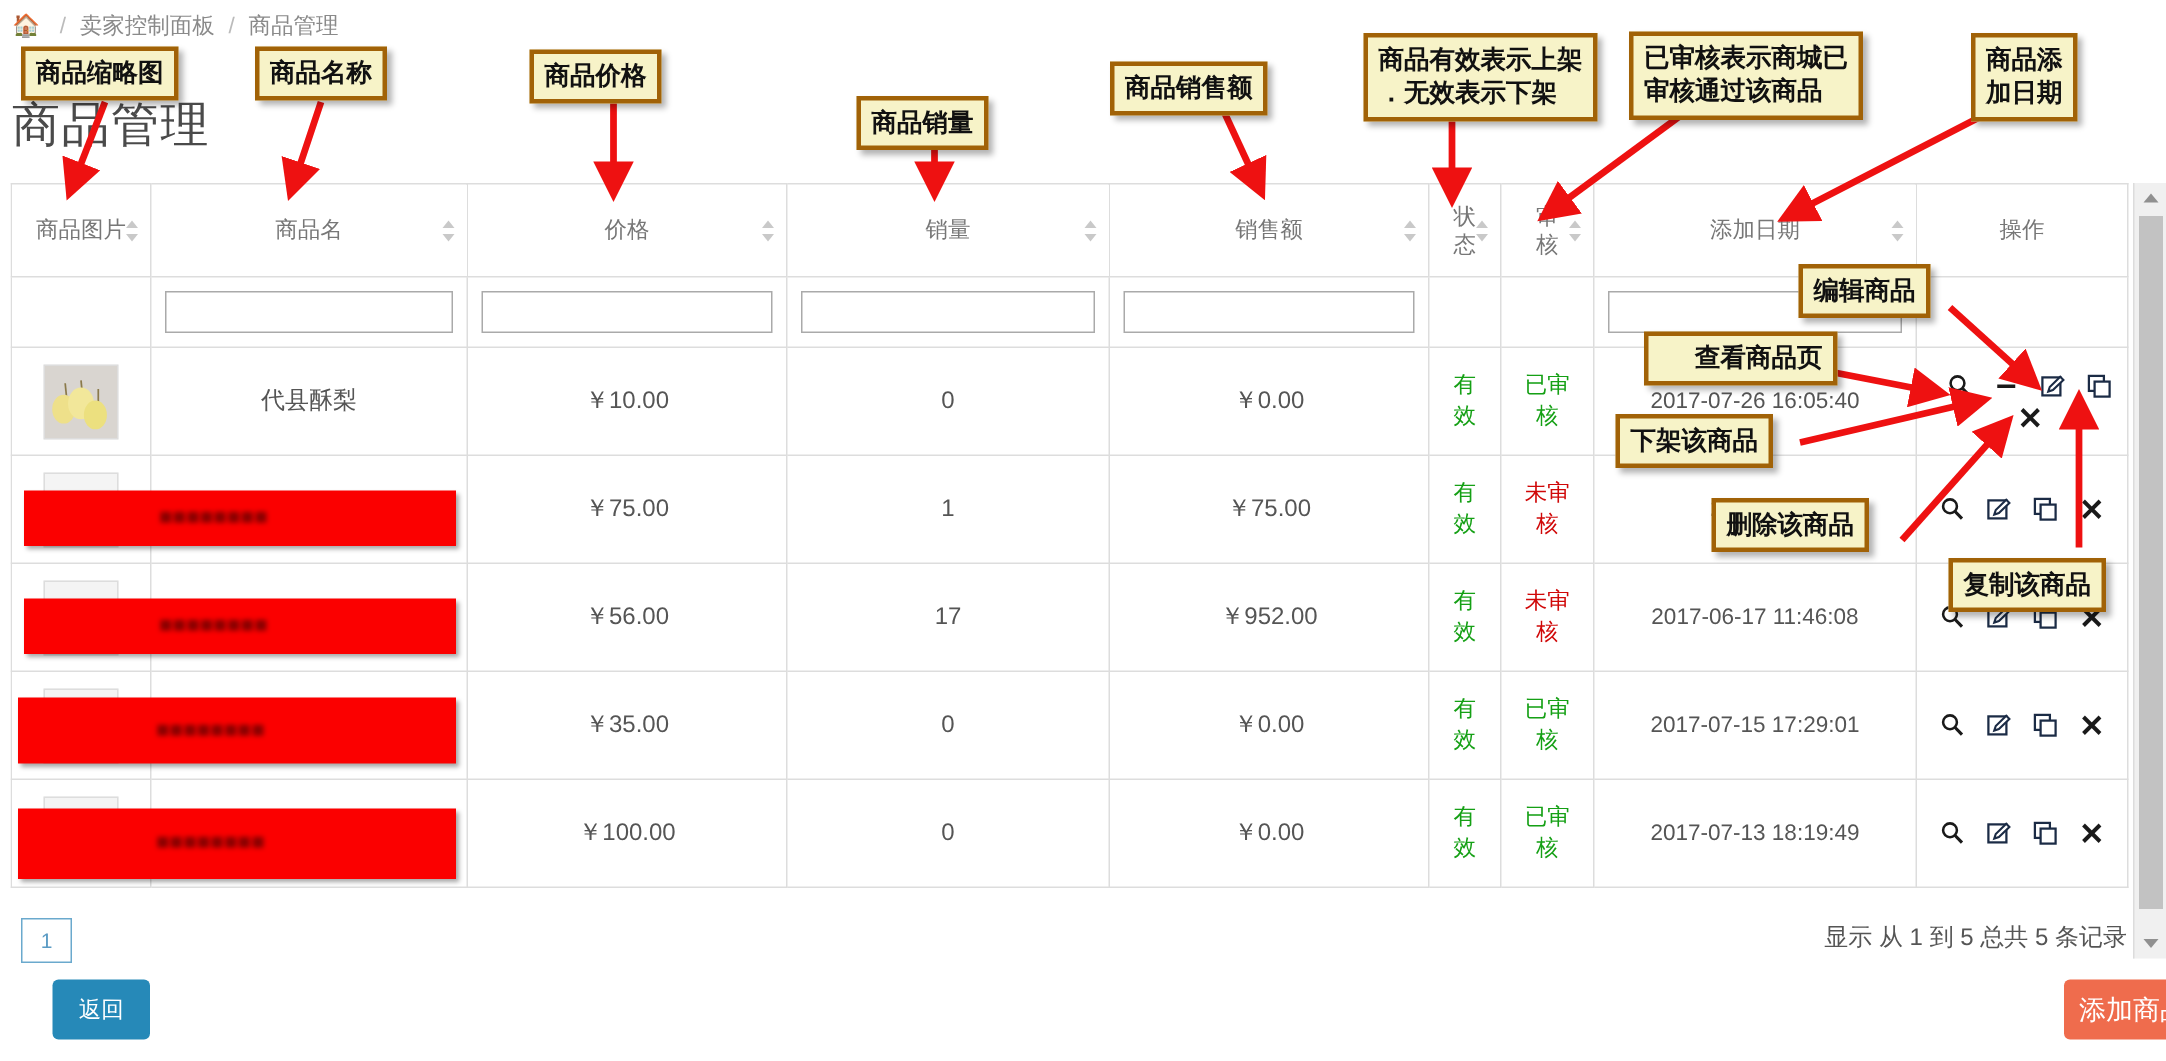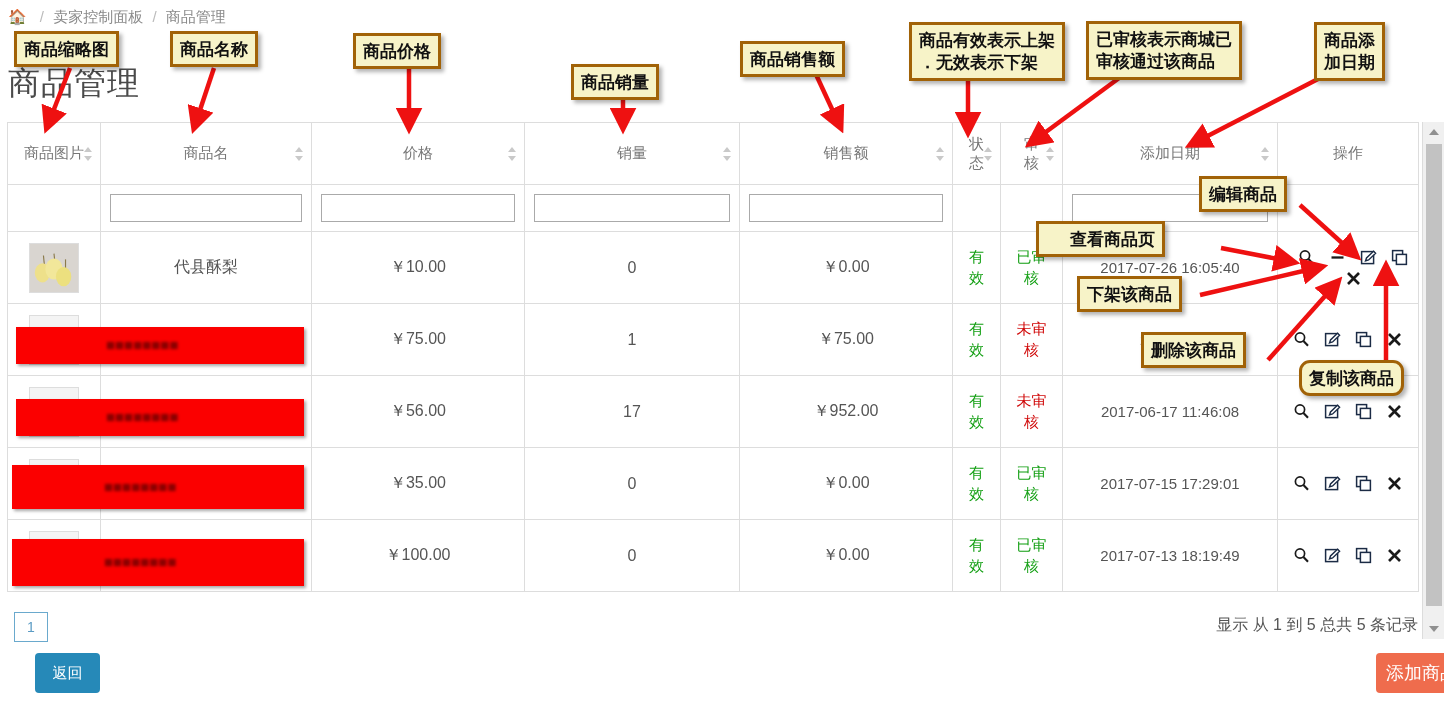--- a/index.html
+++ b/index.html
@@ -592,18 +592,18 @@
   <div class="anno" style="left:353px; top:33px;">商品价格</div>
   <div class="anno" style="left:571px; top:39px;margin-top:25px;">商品销量</div>
   <div class="anno" style="left:740px; top:41px;">商品销售额</div>
   <div class="anno" style="left:909px; top:22px;">商品有效表示上架
 ．无效表示下架</div>
   <div class="anno" style="left:1086px;top:21px;">已审核表示商城已
 审核通过该商品</div>
   <div class="anno" style="left:1314px;top:22px;">商品添
 加日期</div>
   <div class="anno" style="left:1199px;top:176px;">编辑商品</div>
-  <div class="anno" style="left:1036px;top:221px;padding-left:31px;">查看商品页</div>
+  <div class="anno" style="left:1096px;top:221px;padding-left:31px;">查看商品页</div>
   <div class="anno" style="left:1077px;top:276px;">下架该商品</div>
   <div class="anno" style="left:1141px;top:332px;">删除该商品</div>
-  <div class="anno" style="left:1299px;top:360px;border-radius:11px;">复制该商品</div>
+  <div class="anno" style="left:1299px;top:372px;">复制该商品</div>
 
 </div>
 
 </body></html>

